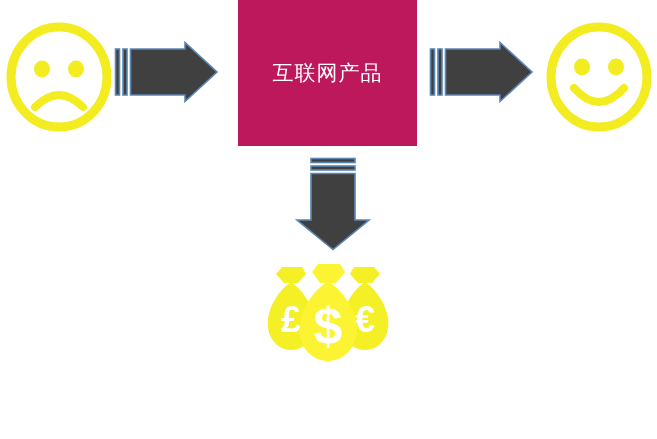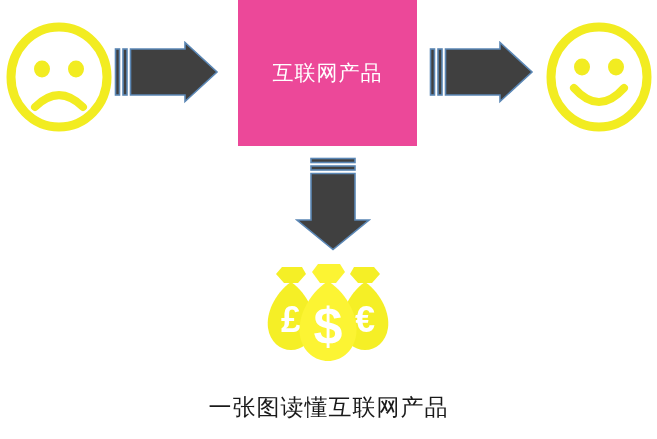--- a/index.html
+++ b/index.html
@@ -23,21 +23,21 @@
   #sad-face   { left: 4px;   top: 22px; width: 110px; height: 110px; }
   #happy-face { left: 544px; top: 22px; width: 110px; height: 110px; }
 
   
   #product-box {
     position: absolute;
     left: 238px;
     top: 0px;
     width: 179px;
     height: 146px;
-    background: #ec4899;
+    background: #be185d;
     display: flex;
     align-items: center;
     justify-content: center;
   }
   #product-box-label {
     color: #ffffff;
     font-size: 21px;
     letter-spacing: 1px;
     font-family: "Liberation Serif", "DejaVu Serif", serif;
     line-height: 1;
@@ -130,15 +130,14 @@
       <text x="103" y="70" text-anchor="middle" font-size="36" font-weight="bold" font-family="Liberation Sans, sans-serif" fill="#ffffff">€</text>
     </g>
 
     <g>
       <path d="M 50 10 L 56 2 L 78 2 L 83 10 L 74 21 L 58 21 Z" fill="#fcf433"></path>
       <path d="M 66 19 C 45 33 35 57 38 74 C 41 90 53 99 66 99 C 79 99 91 90 94 74 C 97 57 87 33 66 19 Z" fill="#fcf433"></path>
       <text x="66" y="82" text-anchor="middle" font-size="52" font-weight="bold" font-family="Liberation Sans, sans-serif" fill="#ffffff">$</text>
     </g>
   </svg>
 
-  <div id="caption">一张图读懂互联网产品</div>
 
 </div>
 
 </body></html>

